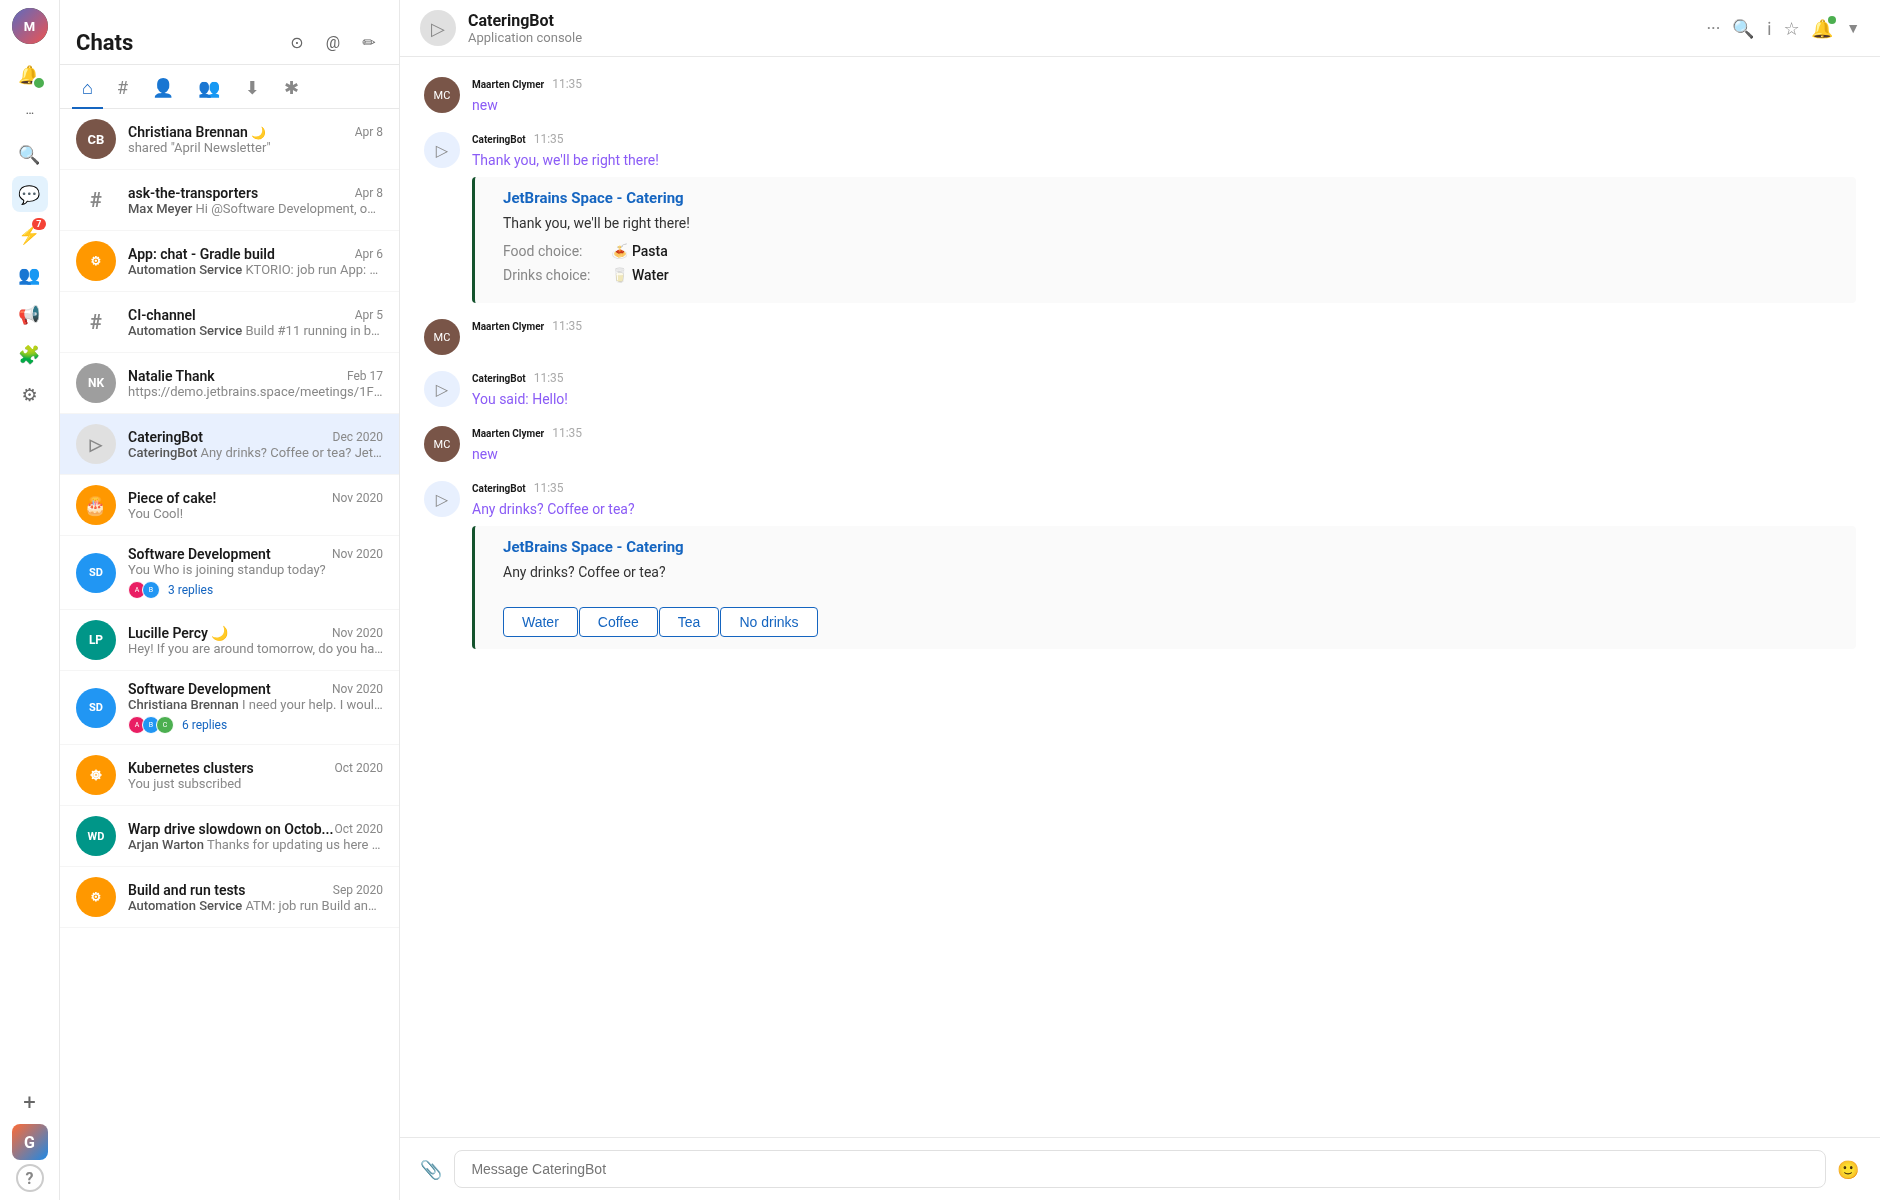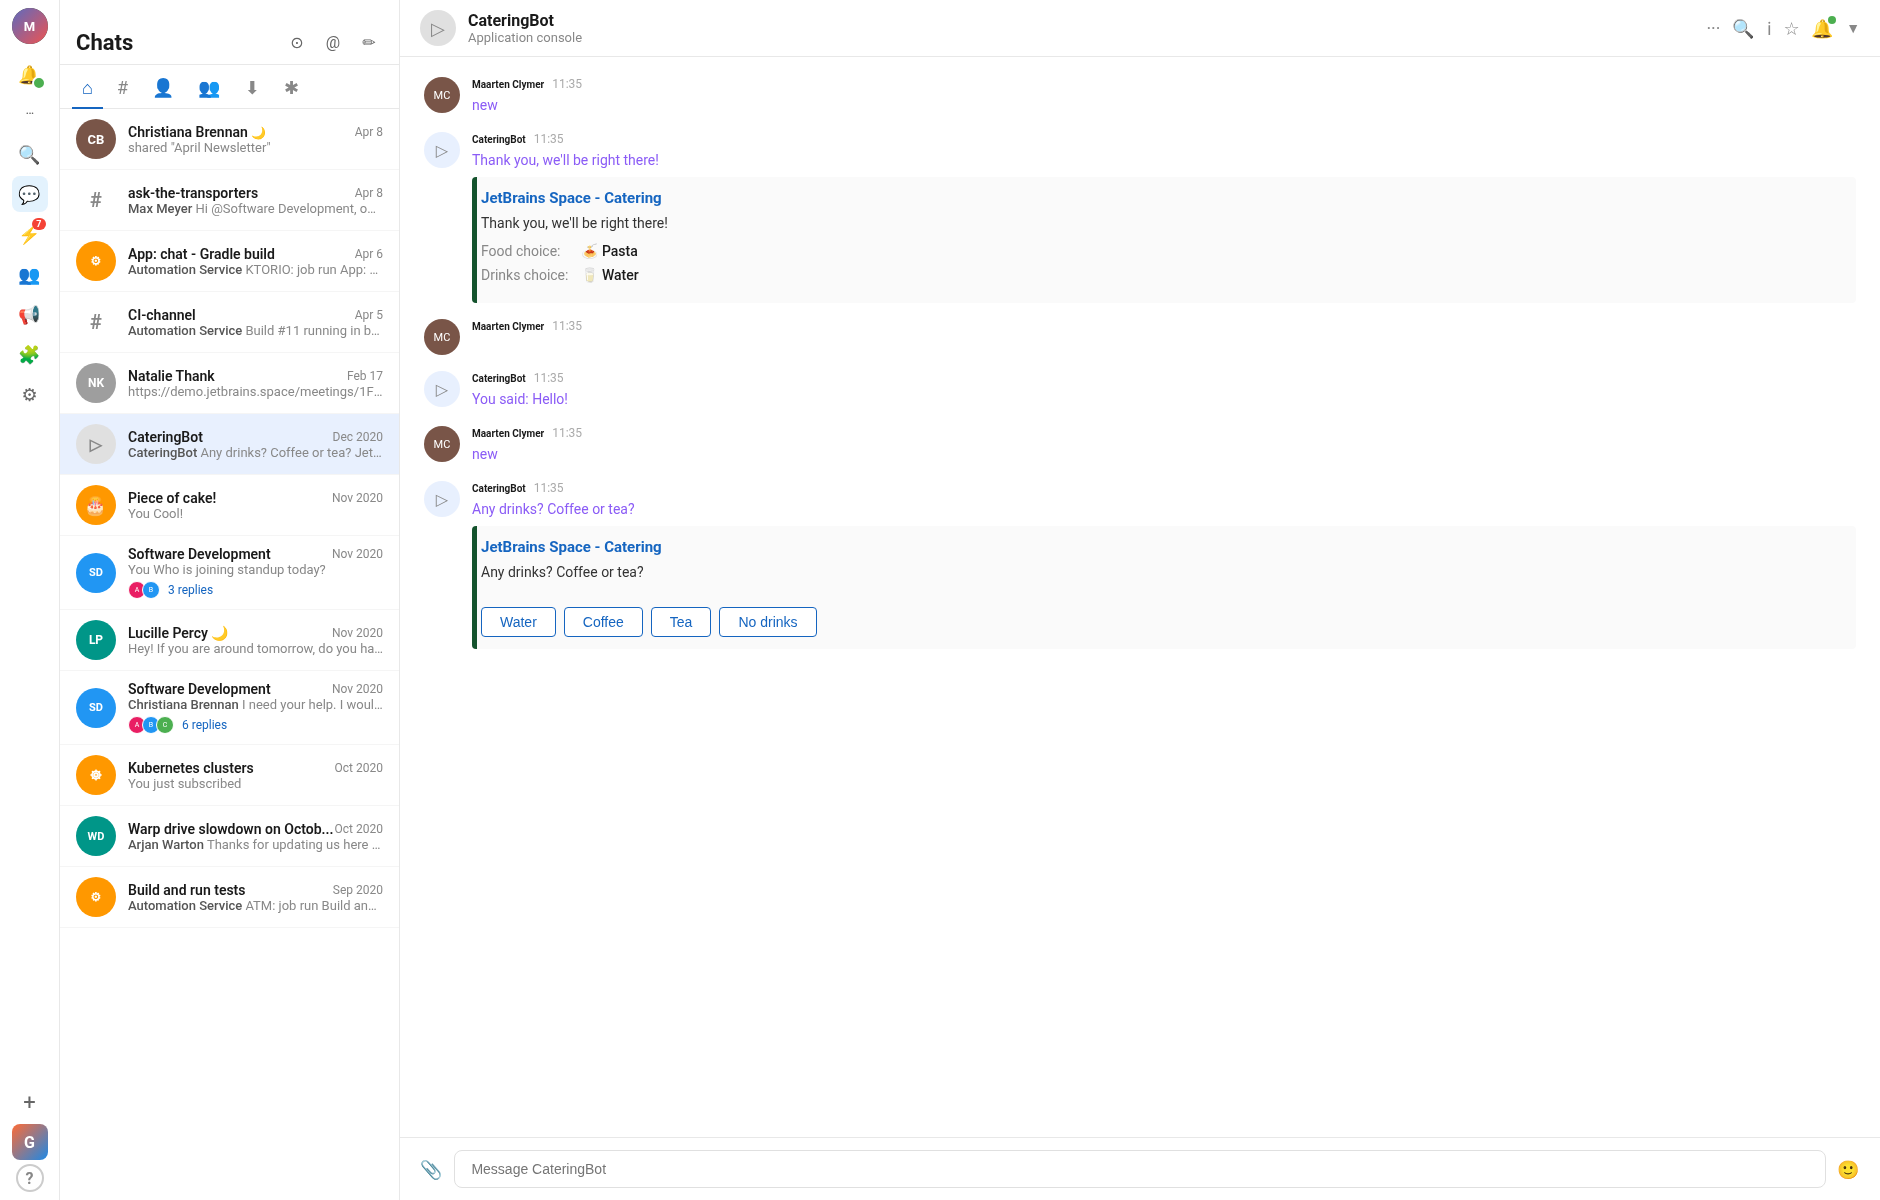--- a/index.html
+++ b/index.html
@@ -129,32 +129,32 @@
     .message-group { display: flex; gap: 12px; align-items: flex-start; }
     .msg-avatar { width: 36px; height: 36px; border-radius: 50%; flex-shrink: 0; background: #888; display: flex; align-items: center; justify-content: center; color: #fff; font-size: 13px; overflow: hidden; }
     .msg-content { flex: 1; }
     .msg-header { display: flex; align-items: baseline; gap: 8px; margin-bottom: 4px; }
     .msg-name { font-weight: 700; font-size: 10px; color: #1a1a1a; }
     .msg-time { font-size: 12px; color: #aaa; }
     .msg-text { font-size: 14px; color: #8b5cf6; line-height: 1.5; }
 
     
     .card-message {
-      border-left: 5px solid #14532d;
+      border-left: 3px solid #14532d;
       background: #fafafa;
       border-radius: 4px;
-      padding: 12px 4px;
+      padding: 12px 28px;
       margin-top: 6px;
     }
     .card-title { font-size: 15px; font-weight: 700; color: #1565c0; margin-bottom: 8px; }
     .card-subtitle { font-size: 14px; color: #333; margin-bottom: 12px; }
-    .card-field { display: flex; align-items: center; gap: 0; margin-bottom: 8px; font-size: 14px; }
+    .card-field { display: flex; align-items: center; gap: 8px; margin-bottom: 8px; font-size: 14px; }
     .card-label { color: #888; min-width: 100px; }
     .card-value { color: #1a1a1a; font-weight: 500; }
-    .card-buttons { display: flex; gap: 8px; flex-wrap: wrap; margin-top: 27px; }
+    .card-buttons { display: flex; gap: 1px; flex-wrap: wrap; margin-top: 27px; }
     .card-btn {
       padding: 6px 18px; border: 1.5px solid #1565c0; background: #fff;
       color: #1565c0; border-radius: 4px; font-size: 14px; cursor: pointer;
       font-weight: 500;
     }
 
     
     .message-input-area {
       border-top: 1px solid #e8e8e8;
       padding: 12px 20px;

